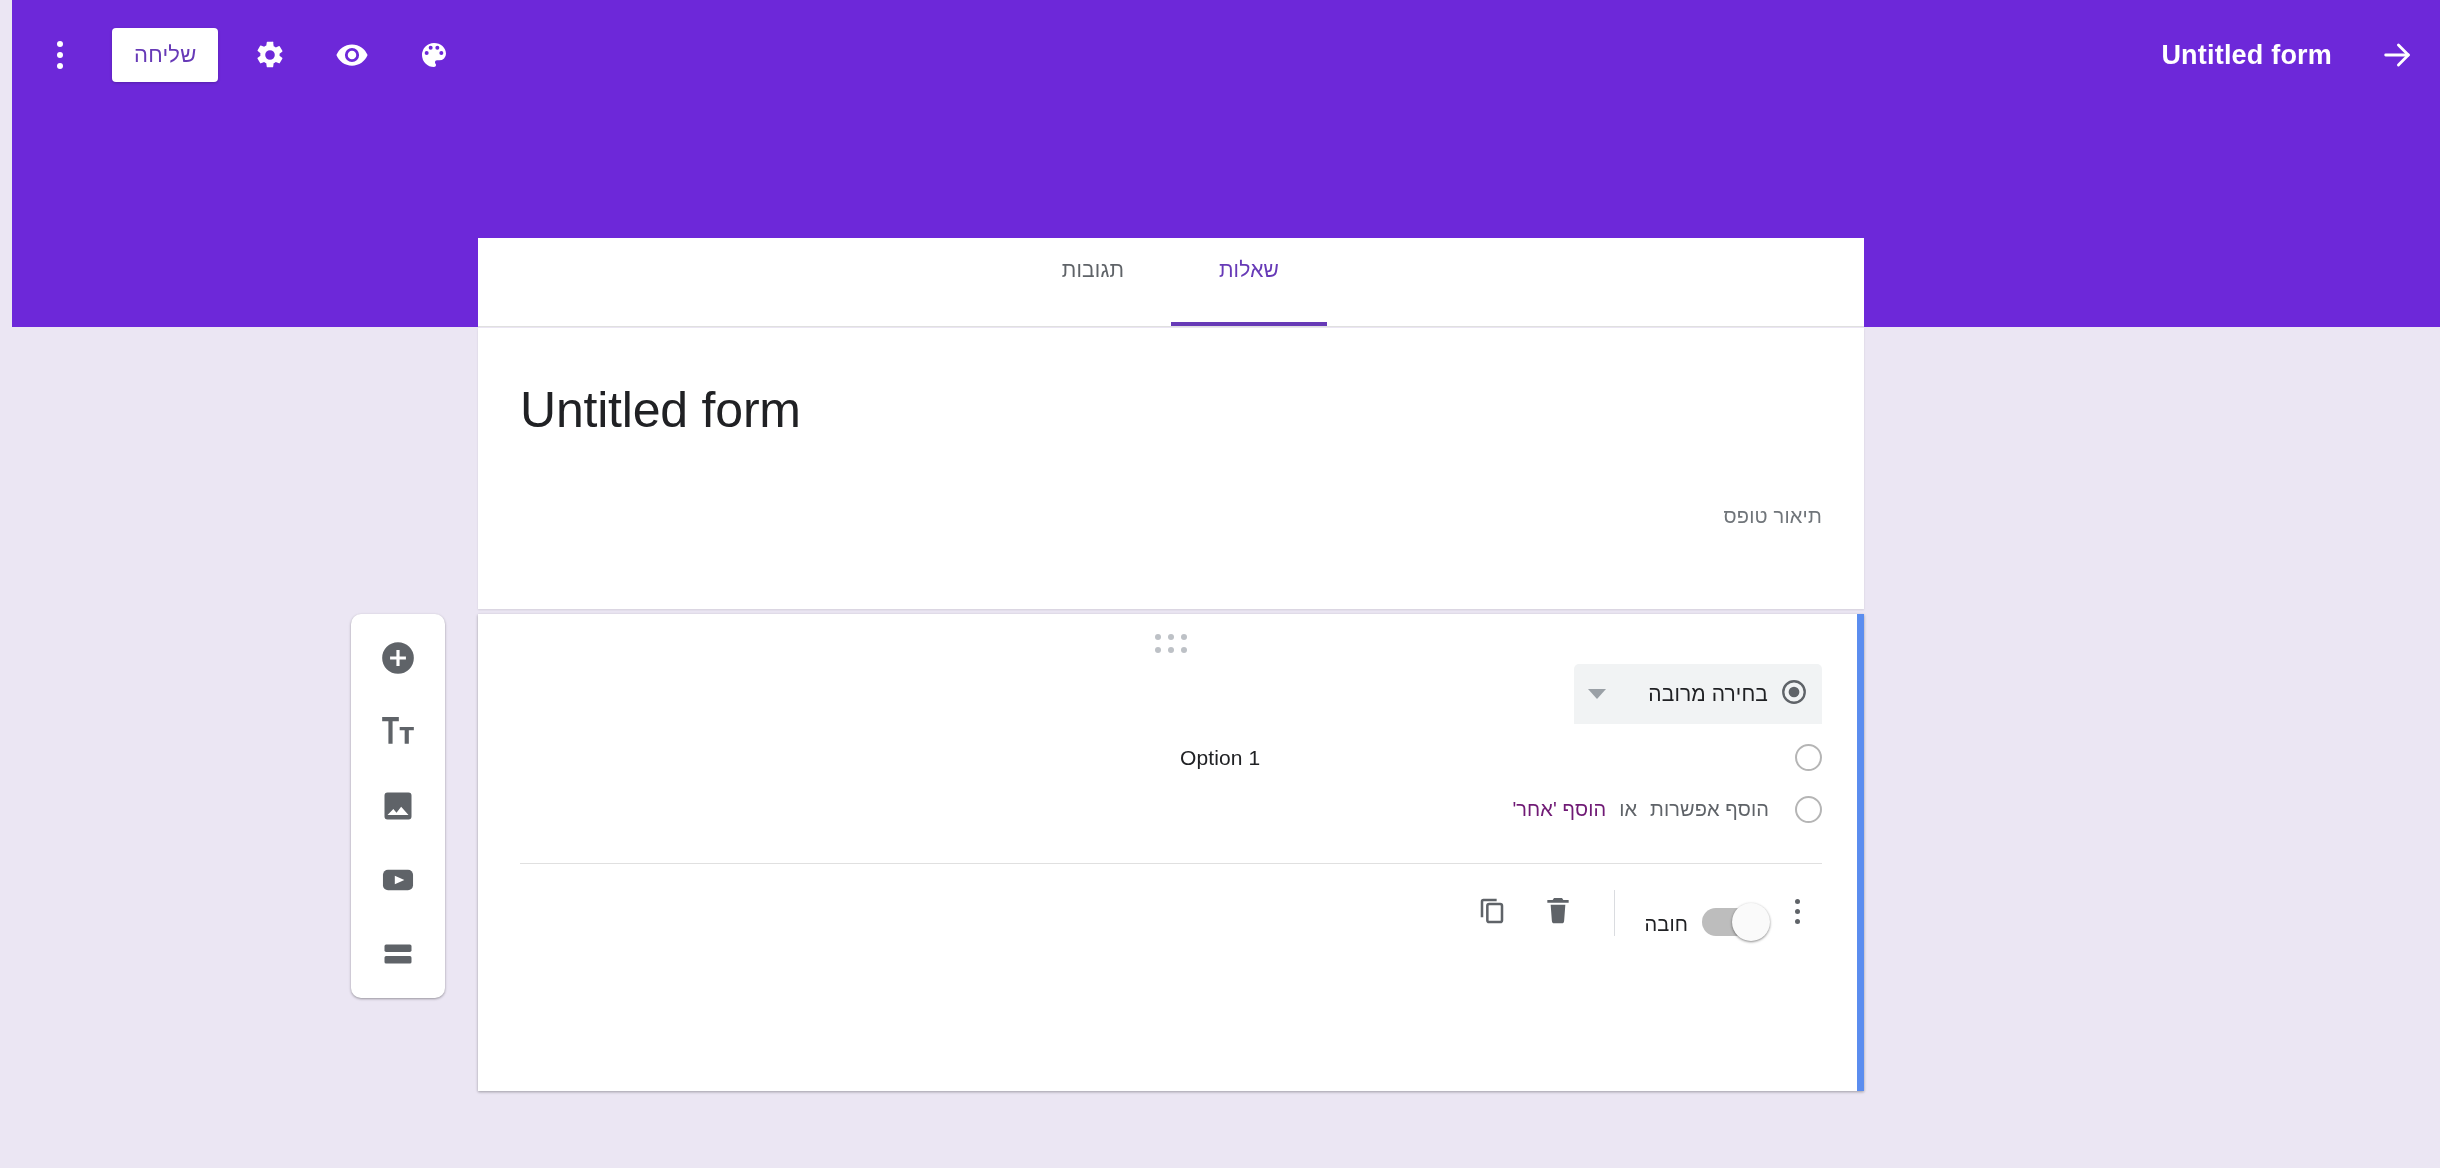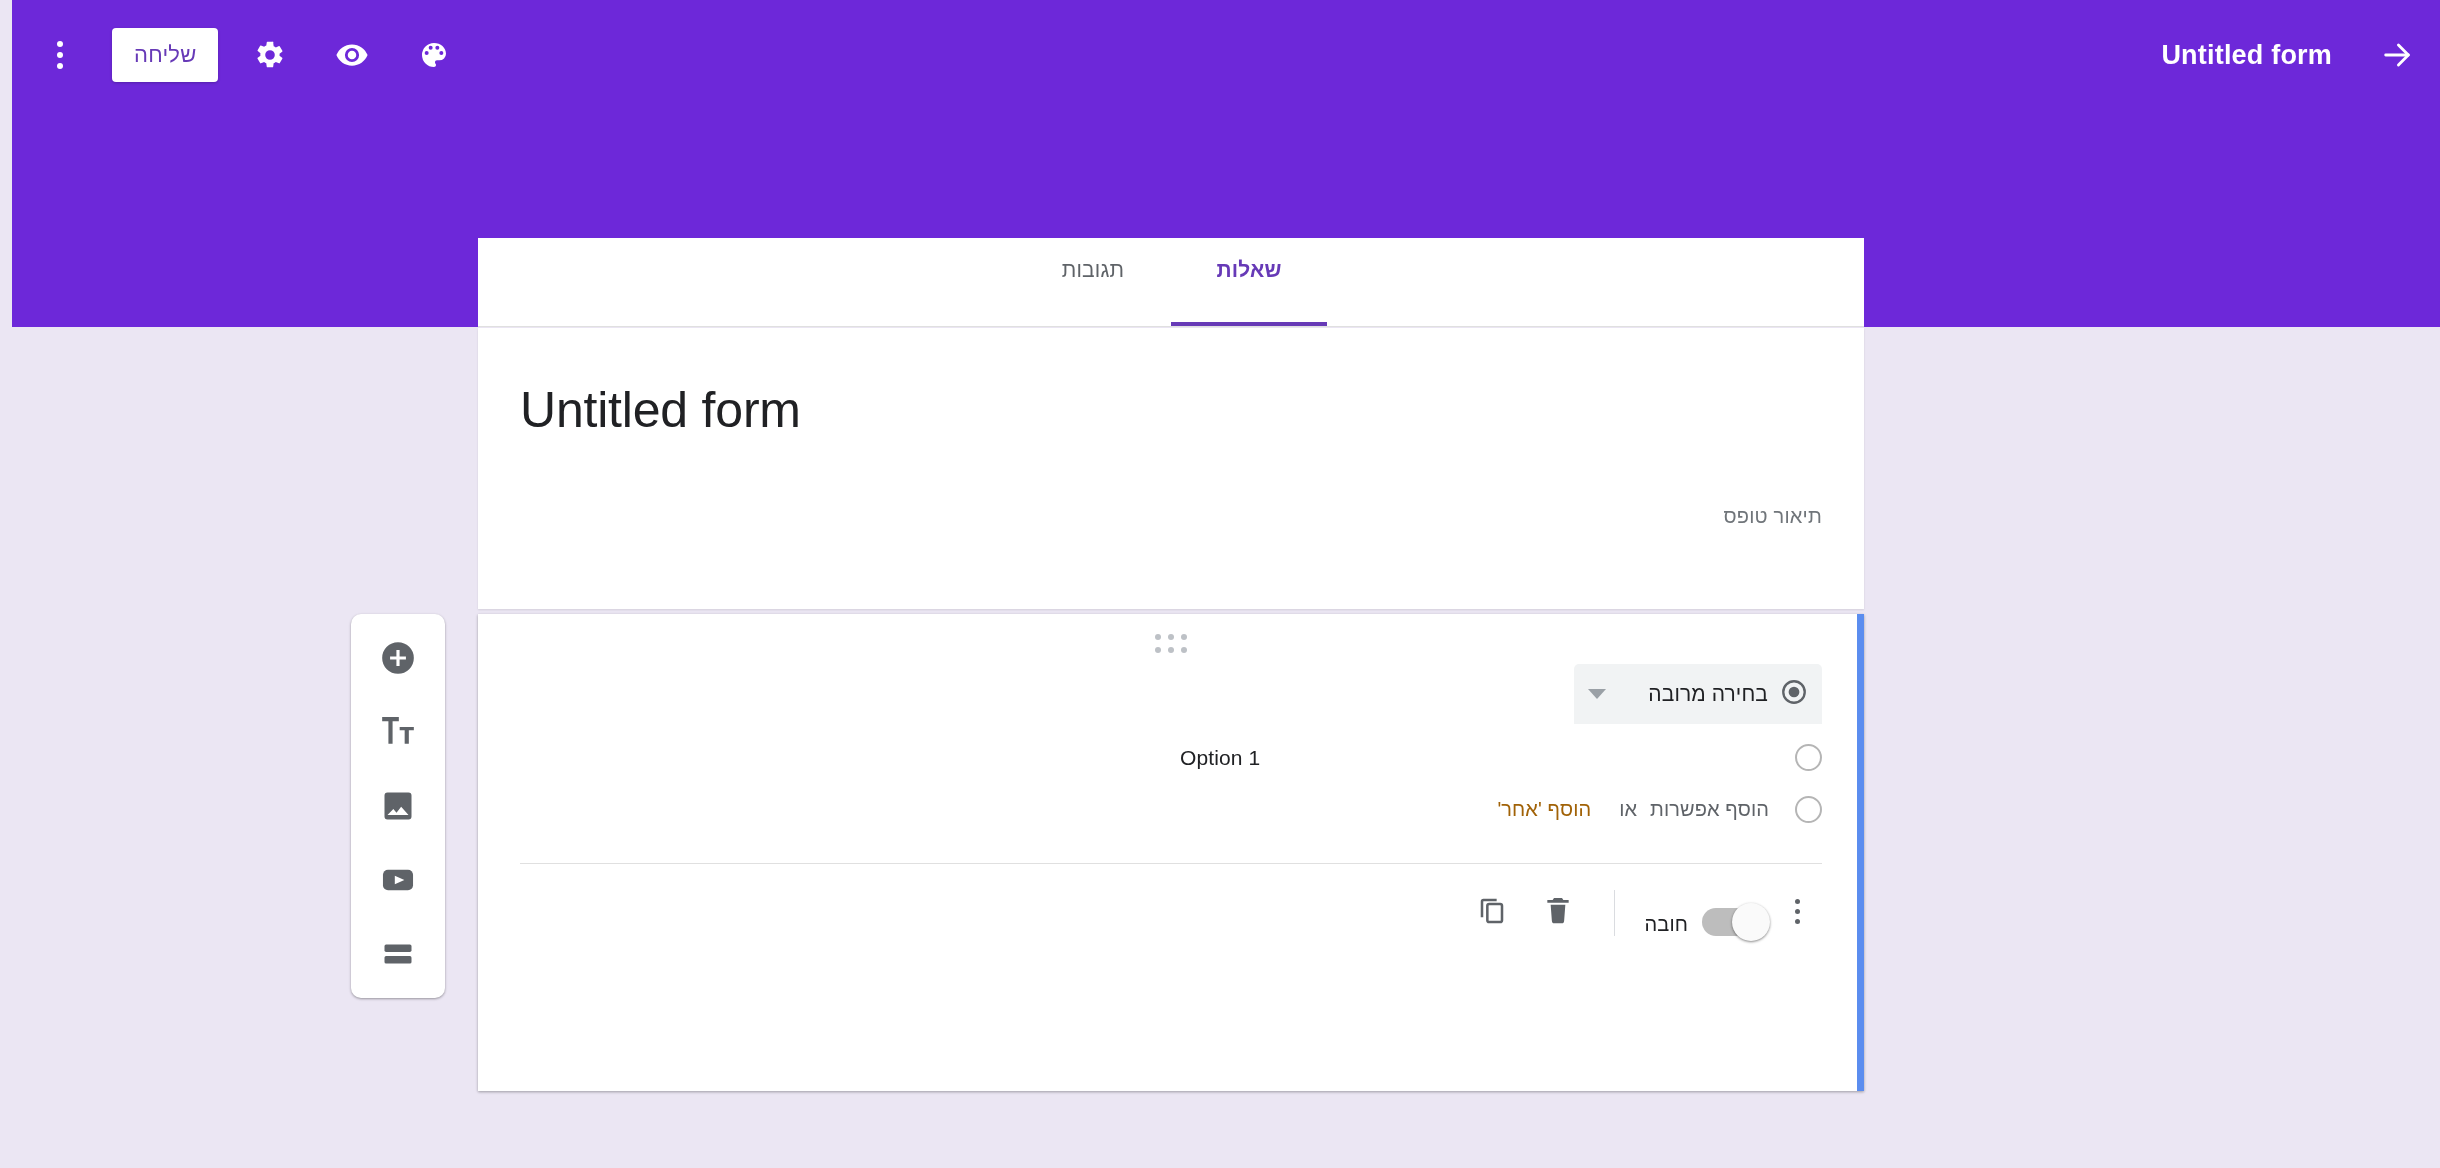--- a/index.html
+++ b/index.html
@@ -94,21 +94,21 @@
   .tab {
     min-width: 156px;
     height: 68px;
     display: flex; align-items: flex-start; justify-content: center;
     font-size: 21px;
     color: #5f6368;
     cursor: pointer;
     position: relative;
     letter-spacing: .2px;
   }
-  .tab.active { color: #673AB7; font-weight: bold; }
+  .tab.active { color: #673AB7; font-weight: normal; }
   .tab.active::after {
     content: "";
     position: absolute; bottom: 0; left: 0; right: 0;
     height: 4px; background: #673AB7;
   }
 
   
   .title-card {
     position: absolute;
     top: 328px; left: 478px;
@@ -262,21 +262,21 @@
   .opt-text-inner { display: inline-block; margin-left: 660px; }
 
   .add-row {
     display: flex; align-items: center;
     padding: 25px 42px 0 42px;
     direction: rtl;
     font-size: 20px;
   }
   .add-opt-label { color: #5f6368; margin-right: 0; cursor: pointer; letter-spacing: .1px; }
   .or-label { color: #5f6368; margin-right: 13px; }
-  .add-other { color: #a16207; margin-right: 28px; cursor: pointer; letter-spacing: .1px; }
+  .add-other { color: #701a75; margin-right: 13px; cursor: pointer; letter-spacing: .1px; }
 
   .card-divider {
     margin: 40px 42px 0 42px;
     height: 1px; background: #e0e0e0;
   }
   .card-footer {
     display: flex; align-items: flex-end;
     direction: rtl;
     padding: 20px 42px 0 42px;
     gap: 0;

